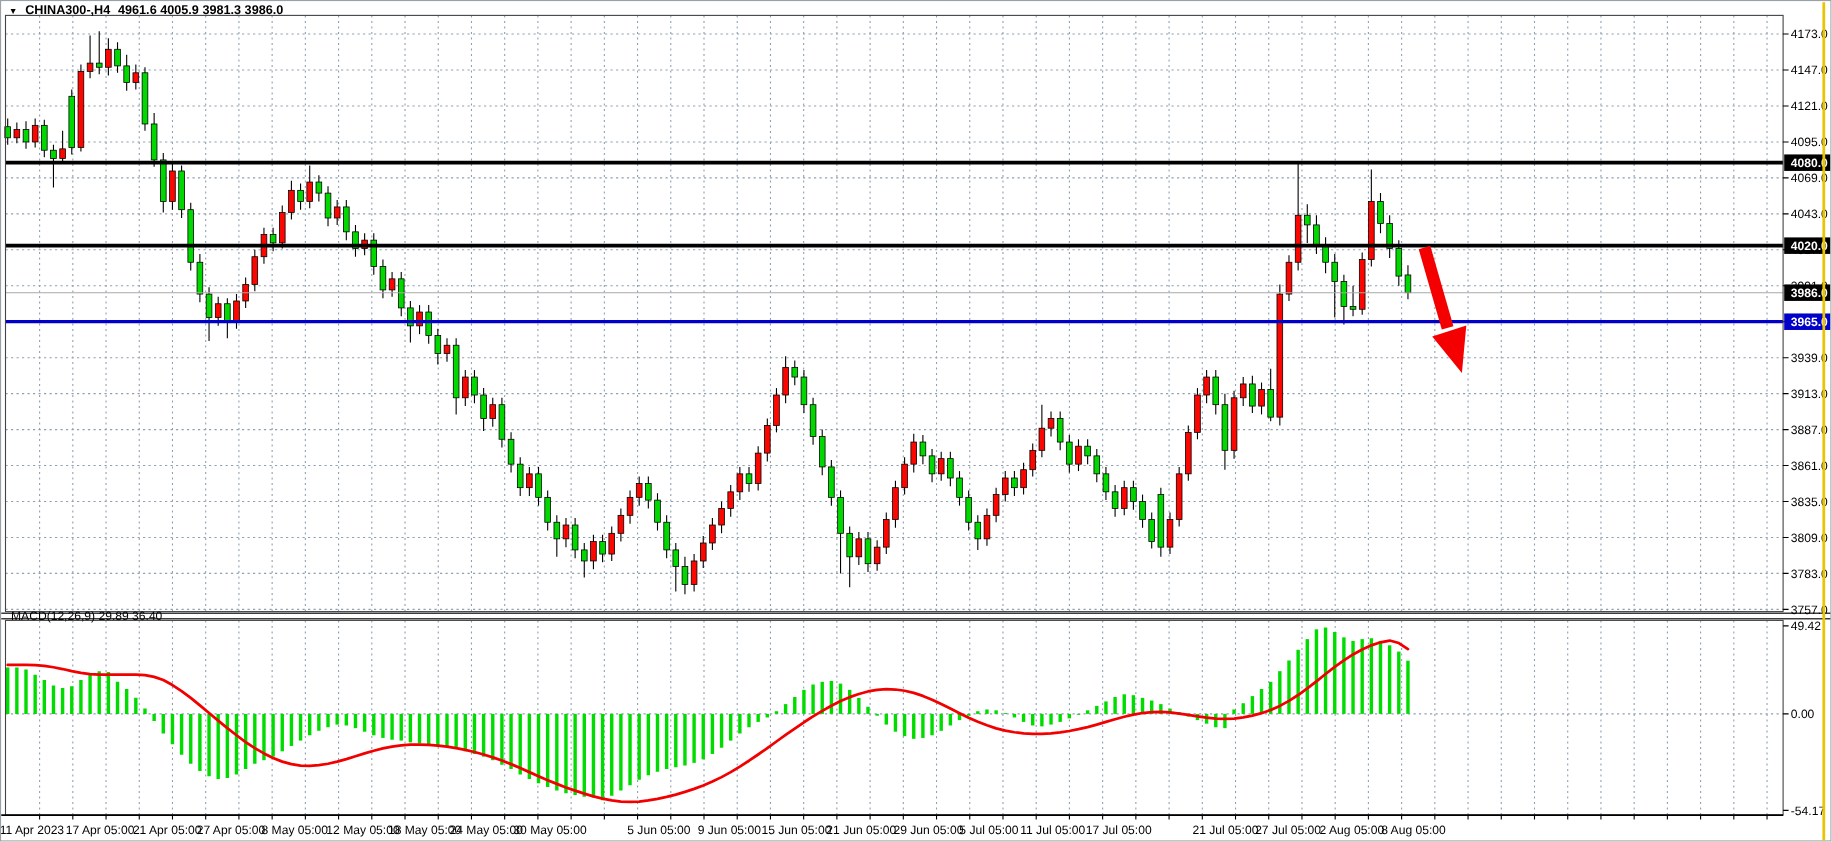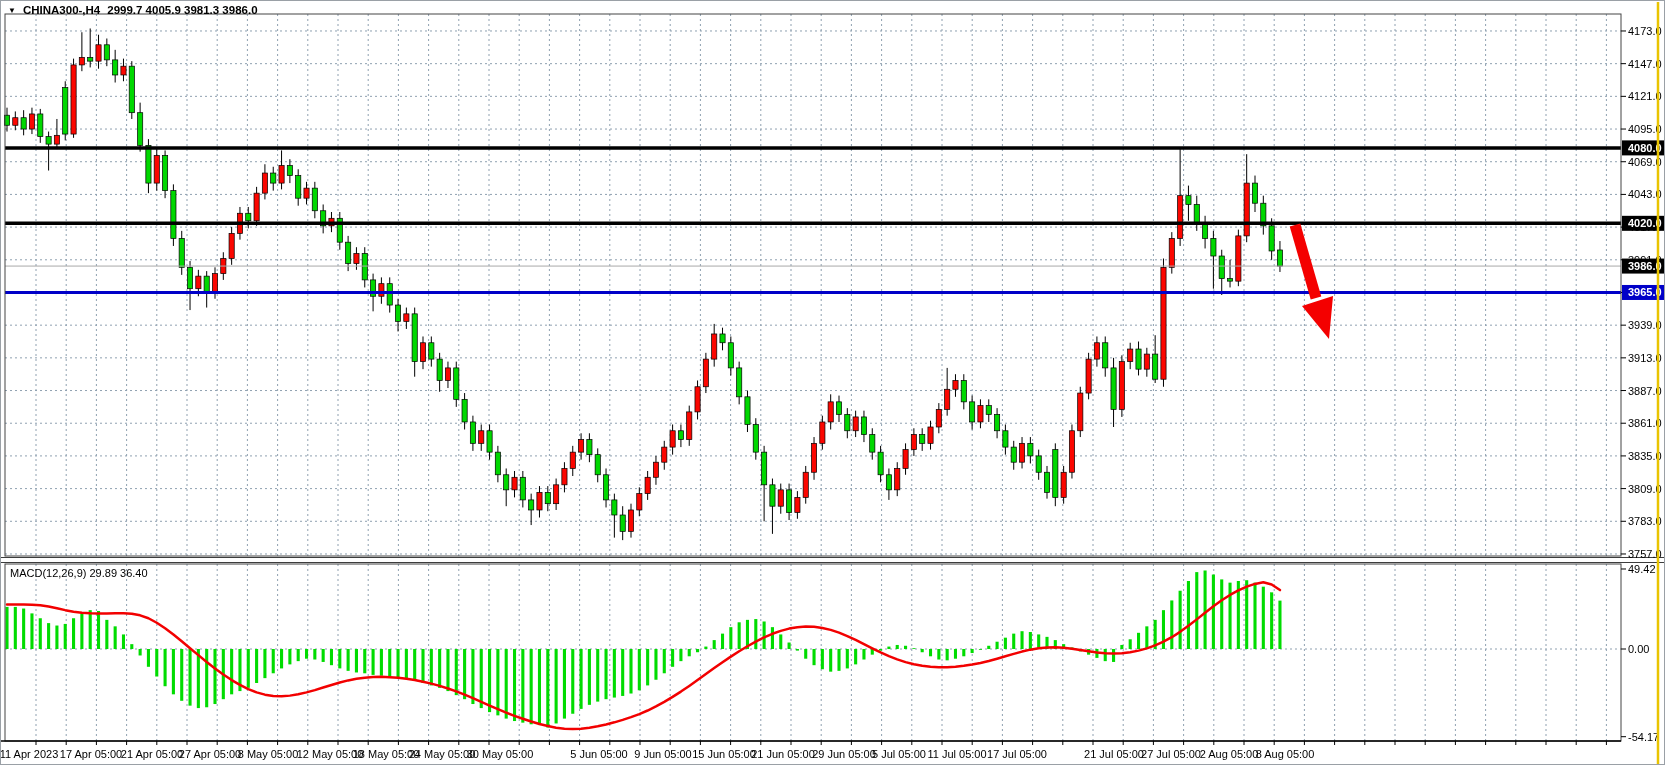--- a/index.html
+++ b/index.html
@@ -1,20 +1,20 @@
 <!DOCTYPE html>
 <html><head>
 <meta charset="utf-8">
 <style>
   html,body{margin:0;padding:0;background:#d4d0c8;}
   .win{position:relative;width:1665px;height:765px;background:#ffffff;border:1px solid #9aa0a6;box-sizing:border-box;overflow:hidden;font-family:"Liberation Sans",sans-serif;}
   svg{position:absolute;left:0;top:0;}
   .hdr{position:absolute;left:7px;top:3px;font-size:11.5px;font-weight:bold;color:#000;display:flex;gap:7px;align-items:center;}
   .hdr .tri{font-size:8px;cursor:pointer;}
-  .macdlbl{position:absolute;left:9px;top:566px;font-size:11px;color:#000;}
+  .macdlbl{position:absolute;left:9px;top:554px;font-size:11px;color:#000;}
   text{font-family:"Liberation Sans",sans-serif;}
 </style>
 </head>
 <body>
 
 <div class="win">
   <svg width="1665" height="765" viewBox="0 0 1665 765">
       <line x1="35" y1="13" x2="35" y2="555" stroke="#8fa0b0" stroke-width="1" stroke-dasharray="2 3"></line>
       <line x1="35" y1="563" x2="35" y2="740" stroke="#8fa0b0" stroke-width="1" stroke-dasharray="2 3"></line>
       <line x1="65.2" y1="13" x2="65.2" y2="555" stroke="#8fa0b0" stroke-width="1" stroke-dasharray="2 3"></line>
@@ -735,16 +735,16 @@
       <text x="1284" y="757" font-size="11" fill="#000" text-anchor="middle">8 Aug 05:00</text>
       <line x1="1294" y1="224" x2="1315" y2="297" stroke="#f40000" stroke-width="11"></line>
       <polygon points="1328,338 1301,305 1332,295" fill="#f40000"></polygon>
       <line x1="1657" y1="1" x2="1657" y2="764" stroke="#e9c400" stroke-width="2.5"></line>
       <rect x="4" y="13" width="1616" height="542" fill="transparent"></rect>
       <rect x="4" y="563" width="1616" height="177" fill="transparent"></rect>
     </svg>
   <div class="hdr">
     <span class="tri">▼</span>
     <span>CHINA300-,H4</span>
-    <span>2999.7 4005.9 3981.3 3986.0</span>
+    <span>4961.6 4005.9 3981.3 3986.0</span>
   </div>
   <div class="macdlbl">MACD(12,26,9) 29.89 36.40</div>
 </div>
 
 </body></html>

